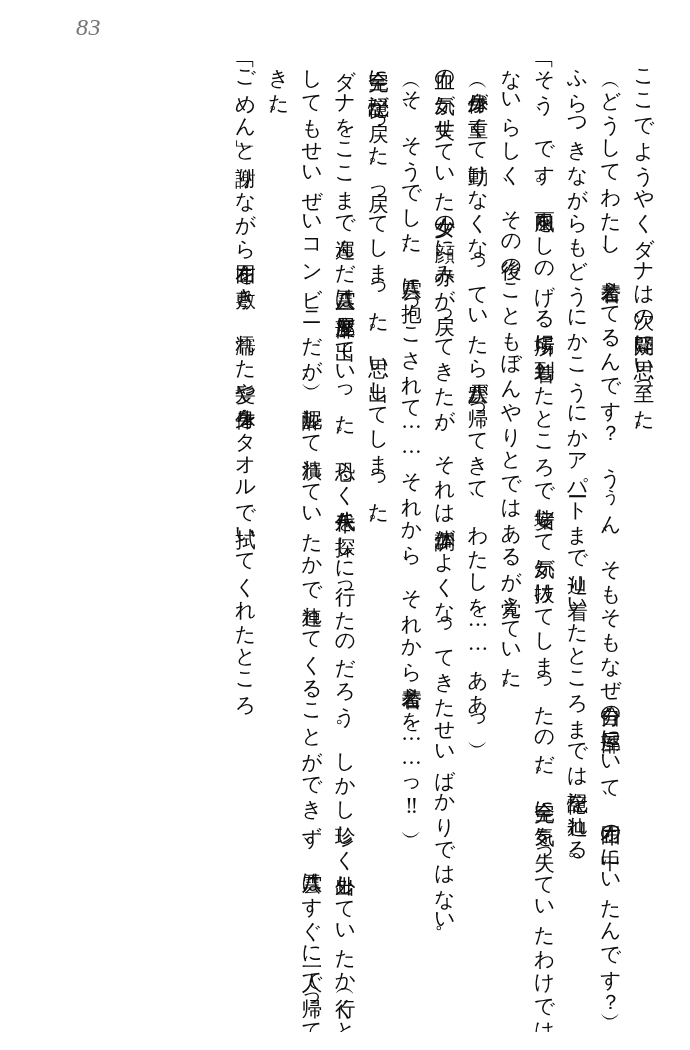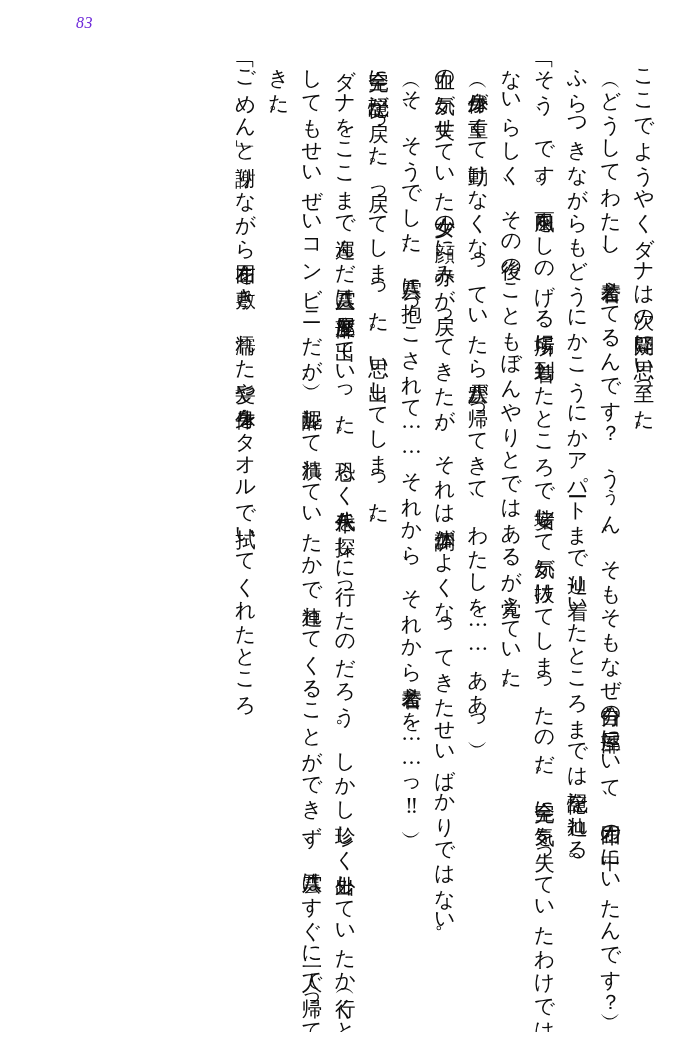--- a/index.html
+++ b/index.html
@@ -19,23 +19,23 @@
     width: 690px;
     height: 1050px;
     background: #ffffff;
     box-sizing: border-box;
   }
   .page-number {
     position: absolute;
     top: 14px;
     left: 76px;
     font-family: "Liberation Serif", "DejaVu Serif", serif;
-    font-size: 16px;
+    font-size: 24px;
     font-style: italic;
-    color: #6d28d9;
+    color: #737373;
     letter-spacing: 0.5px;
   }
   .text-body {
     position: absolute;
     top: 55px;
     left: 34px;
     right: 30px;
     bottom: 18px;
     writing-mode: vertical-rl;
     text-orientation: upright;

